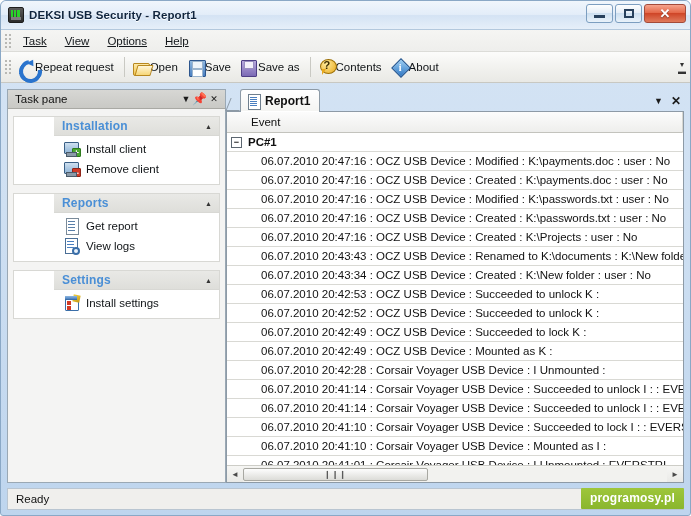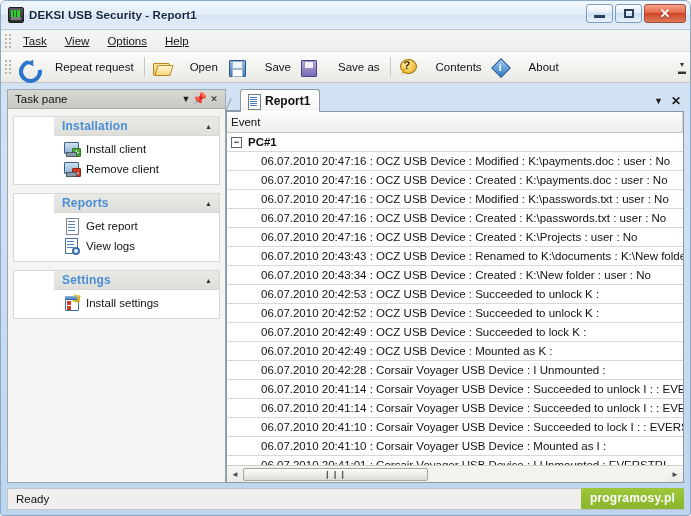--- a/index.html
+++ b/index.html
@@ -83,21 +83,21 @@
 
   
   .toolbar {
     height: 31px;
     background: linear-gradient(180deg,#fcfcfb 0%, #f2f2ef 50%, #e9e9e5 100%);
     border-bottom: 1px solid #c8c8c2;
     display: flex; align-items: center;
     padding-left: 3px; position: relative;
   }
   .tb-item {
-    display: flex; align-items: center; gap: 20px;
+    display: flex; align-items: center; gap: 0;
     padding: 2px 6px 2px 4px; height: 25px; border-radius: 3px;
     cursor: default; font-size: 11.5px; color:#101417;
   }
   .tb-sep { width:1px; height:20px; background:#c9c9c3; margin:0 4px; }
   .tb-overflow {
     position:absolute; right:2px; top:4px; width:12px; height:24px;
     display:flex; flex-direction:column; align-items:center; justify-content:center;
     font-size: 8px; color:#333; line-height: 7px;
   }
 
@@ -316,21 +316,21 @@
     flex:1; background:#fff; border:1px solid #8d9aa6; border-top:none;
     display:flex; flex-direction:column; min-height:0; position:relative;
   }
   .colhead {
     height:21px; flex:none;
     background: linear-gradient(180deg,#fcfcfc 0%, #eeeeec 100%);
     border-bottom:1px solid #c3c3bd;
     display:flex; align-items:center;
   }
   .colhead .col {
-    padding-left:4px; font-size:11.5px; color:#111; height:21px;
+    padding-left:24px; font-size:11.5px; color:#111; height:21px;
     line-height:21px; border-right:1px solid #d6d6d1; flex:1;
     cursor:default;
   }
   .rows { flex:1; overflow:hidden; position:relative; }
   .grp-row {
     height:19px; display:flex; align-items:center;
     border-bottom:1px solid #d9d9d4;
     font-size:11.5px; font-weight:bold; color:#111; padding-left:4px; cursor:default;
   }
   .expander {

